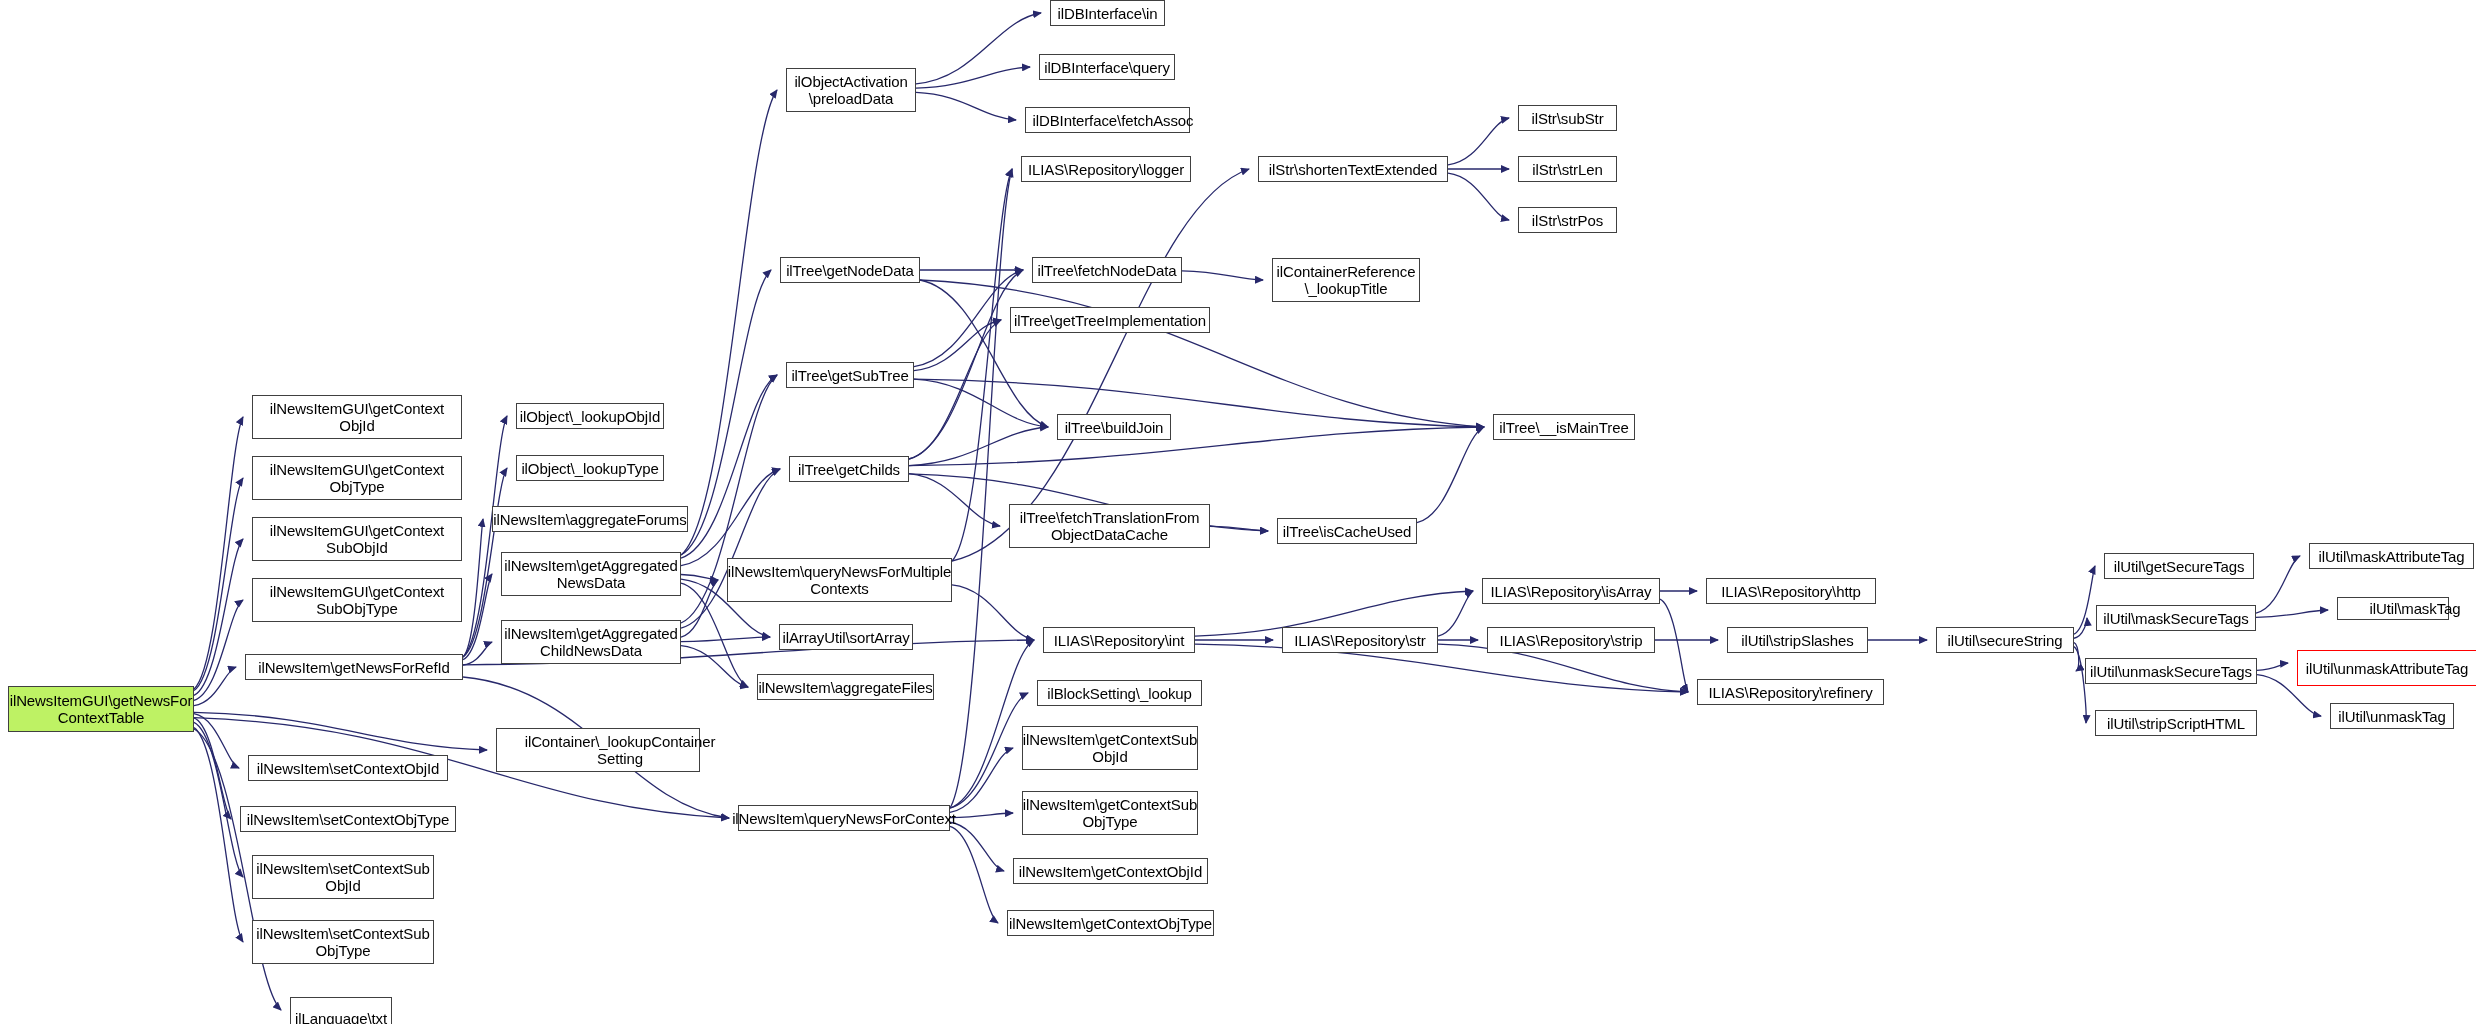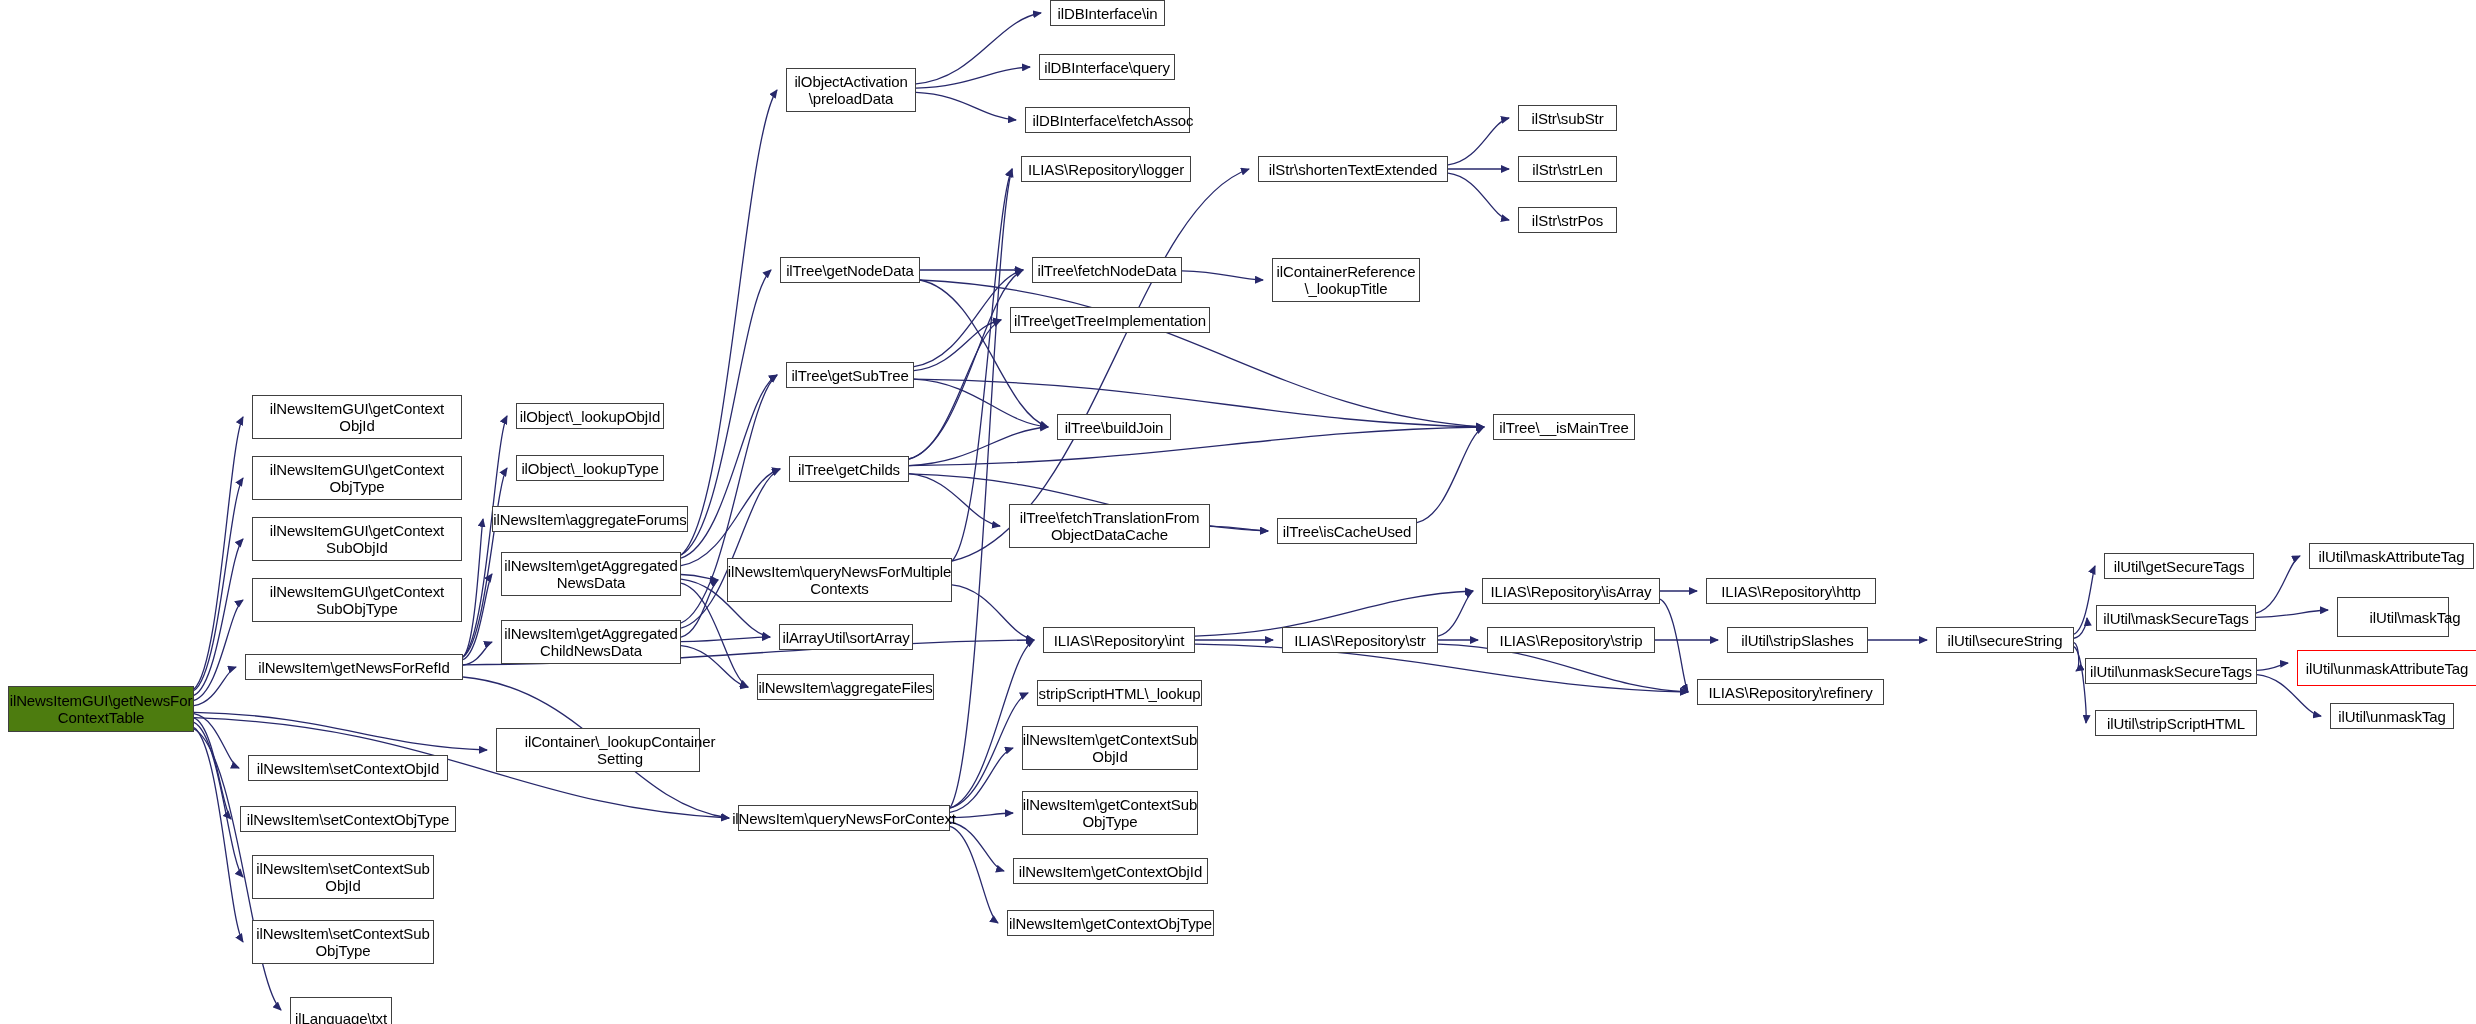--- a/index.html
+++ b/index.html
@@ -21,21 +21,21 @@
     font-size:15px;
     line-height:17px;
     display:flex;
     align-items:center;
     justify-content:center;
     text-align:center;
     white-space:pre-line;
     letter-spacing:-0.1px;
   }
   .node.root{
-    background:#4d7c0f;
+    background:#bef264;
     border:1px solid #404040;
   }
   .node.highlight{
     border:1px solid #ff0000;
   }
 </style>
 </head>
 <body>
 
 <div id="canvas">
@@ -170,21 +170,21 @@
       <div class="node" style="left: 1050px; top: 0px; width: 115px; height: 26px;">ilDBInterface\in</div>
       <div class="node" style="left: 1039px; top: 54px; width: 136px; height: 26px;">ilDBInterface\query</div>
       <div class="node" style="left: 1025px; top: 107px; width: 165px; height: 26px; padding-left: 11px;">ilDBInterface\fetchAssoc</div>
       <div class="node" style="left: 1021px; top: 156px; width: 170px; height: 26px;">ILIAS\Repository\logger</div>
       <div class="node" style="left: 1032px; top: 257px; width: 150px; height: 26px;">ilTree\fetchNodeData</div>
       <div class="node" style="left: 1010px; top: 307px; width: 200px; height: 26px;">ilTree\getTreeImplementation</div>
       <div class="node" style="left: 1057px; top: 414px; width: 114px; height: 26px;">ilTree\buildJoin</div>
       <div class="node" style="left: 1009px; top: 504px; width: 201px; height: 44px;">ilTree\fetchTranslationFrom
 ObjectDataCache</div>
       <div class="node" style="left: 1043px; top: 627px; width: 152px; height: 26px;">ILIAS\Repository\int</div>
-      <div class="node" style="left: 1037px; top: 680px; width: 165px; height: 26px;">stripScriptHTML\_lookup</div>
+      <div class="node" style="left: 1037px; top: 680px; width: 165px; height: 26px;">ilBlockSetting\_lookup</div>
       <div class="node" style="left: 1022px; top: 726px; width: 176px; height: 44px;">ilNewsItem\getContextSub
 ObjId</div>
       <div class="node" style="left: 1022px; top: 791px; width: 176px; height: 44px;">ilNewsItem\getContextSub
 ObjType</div>
       <div class="node" style="left: 1013px; top: 858px; width: 195px; height: 26px;">ilNewsItem\getContextObjId</div>
       <div class="node" style="left: 1007px; top: 910px; width: 207px; height: 26px;">ilNewsItem\getContextObjType</div>
       <div class="node" style="left: 1258px; top: 156px; width: 190px; height: 26px;">ilStr\shortenTextExtended</div>
       <div class="node" style="left: 1272px; top: 258px; width: 148px; height: 44px;">ilContainerReference
 \_lookupTitle</div>
       <div class="node" style="left: 1277px; top: 518px; width: 140px; height: 26px;">ilTree\isCacheUsed</div>
@@ -197,17 +197,17 @@
       <div class="node" style="left: 1487px; top: 627px; width: 168px; height: 26px;">ILIAS\Repository\strip</div>
       <div class="node" style="left: 1706px; top: 578px; width: 170px; height: 26px;">ILIAS\Repository\http</div>
       <div class="node" style="left: 1727px; top: 627px; width: 141px; height: 26px;">ilUtil\stripSlashes</div>
       <div class="node" style="left: 1697px; top: 679px; width: 187px; height: 26px;">ILIAS\Repository\refinery</div>
       <div class="node" style="left: 1936px; top: 627px; width: 138px; height: 26px;">ilUtil\secureString</div>
       <div class="node" style="left: 2104px; top: 553px; width: 150px; height: 26px;">ilUtil\getSecureTags</div>
       <div class="node" style="left: 2096px; top: 605px; width: 160px; height: 26px;">ilUtil\maskSecureTags</div>
       <div class="node" style="left: 2085px; top: 658px; width: 172px; height: 26px;">ilUtil\unmaskSecureTags</div>
       <div class="node" style="left: 2095px; top: 710px; width: 162px; height: 26px;">ilUtil\stripScriptHTML</div>
       <div class="node" style="left: 2309px; top: 543px; width: 165px; height: 26px;">ilUtil\maskAttributeTag</div>
-      <div class="node" style="left: 2337px; top: 597px; width: 112px; height: 40px; padding-left: 44px;">ilUtil\maskTag</div>
+      <div class="node" style="left: 2337px; top: 597px; width: 112px; height: 23px; padding-left: 44px;">ilUtil\maskTag</div>
       <div class="node highlight" style="left: 2297px; top: 650px; width: 180px; height: 36px;">ilUtil\unmaskAttributeTag</div>
       <div class="node" style="left: 2330px; top: 703px; width: 124px; height: 26px;">ilUtil\unmaskTag</div>
     </div>
 </div>
 
 </body></html>

